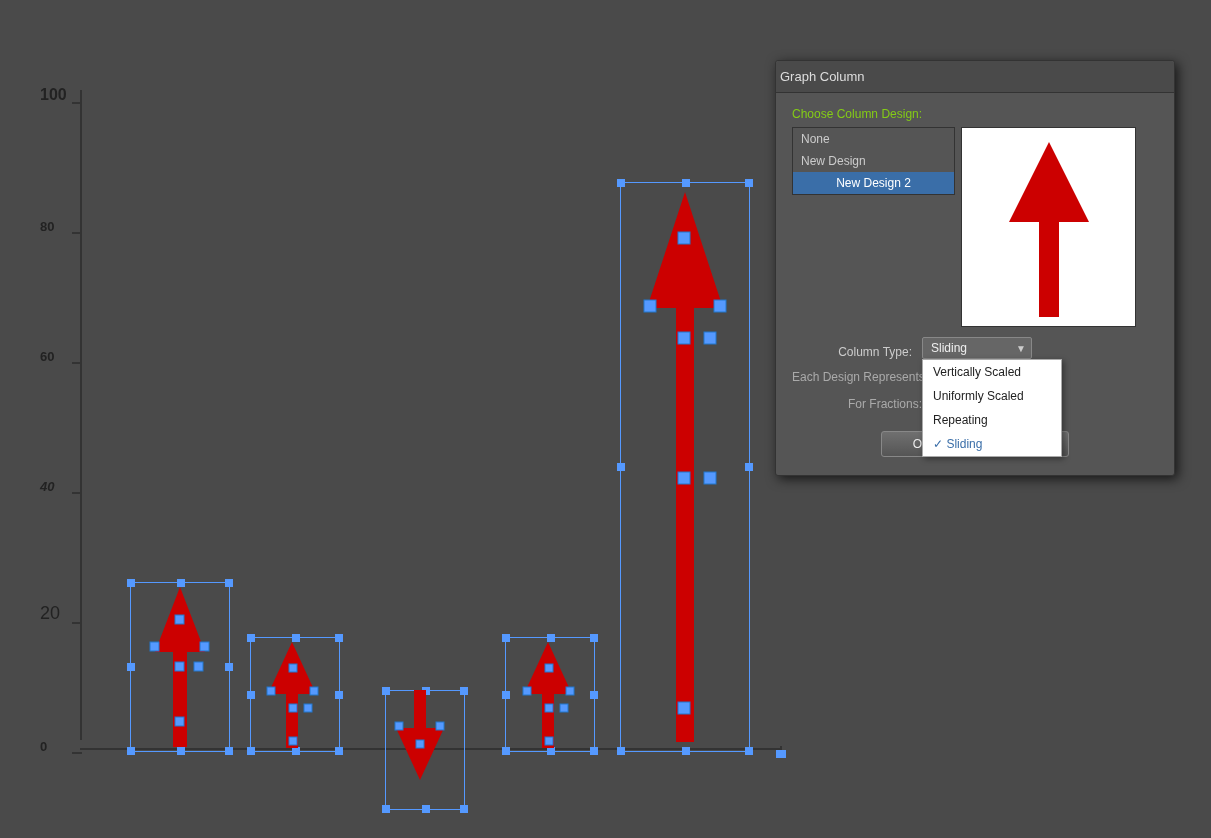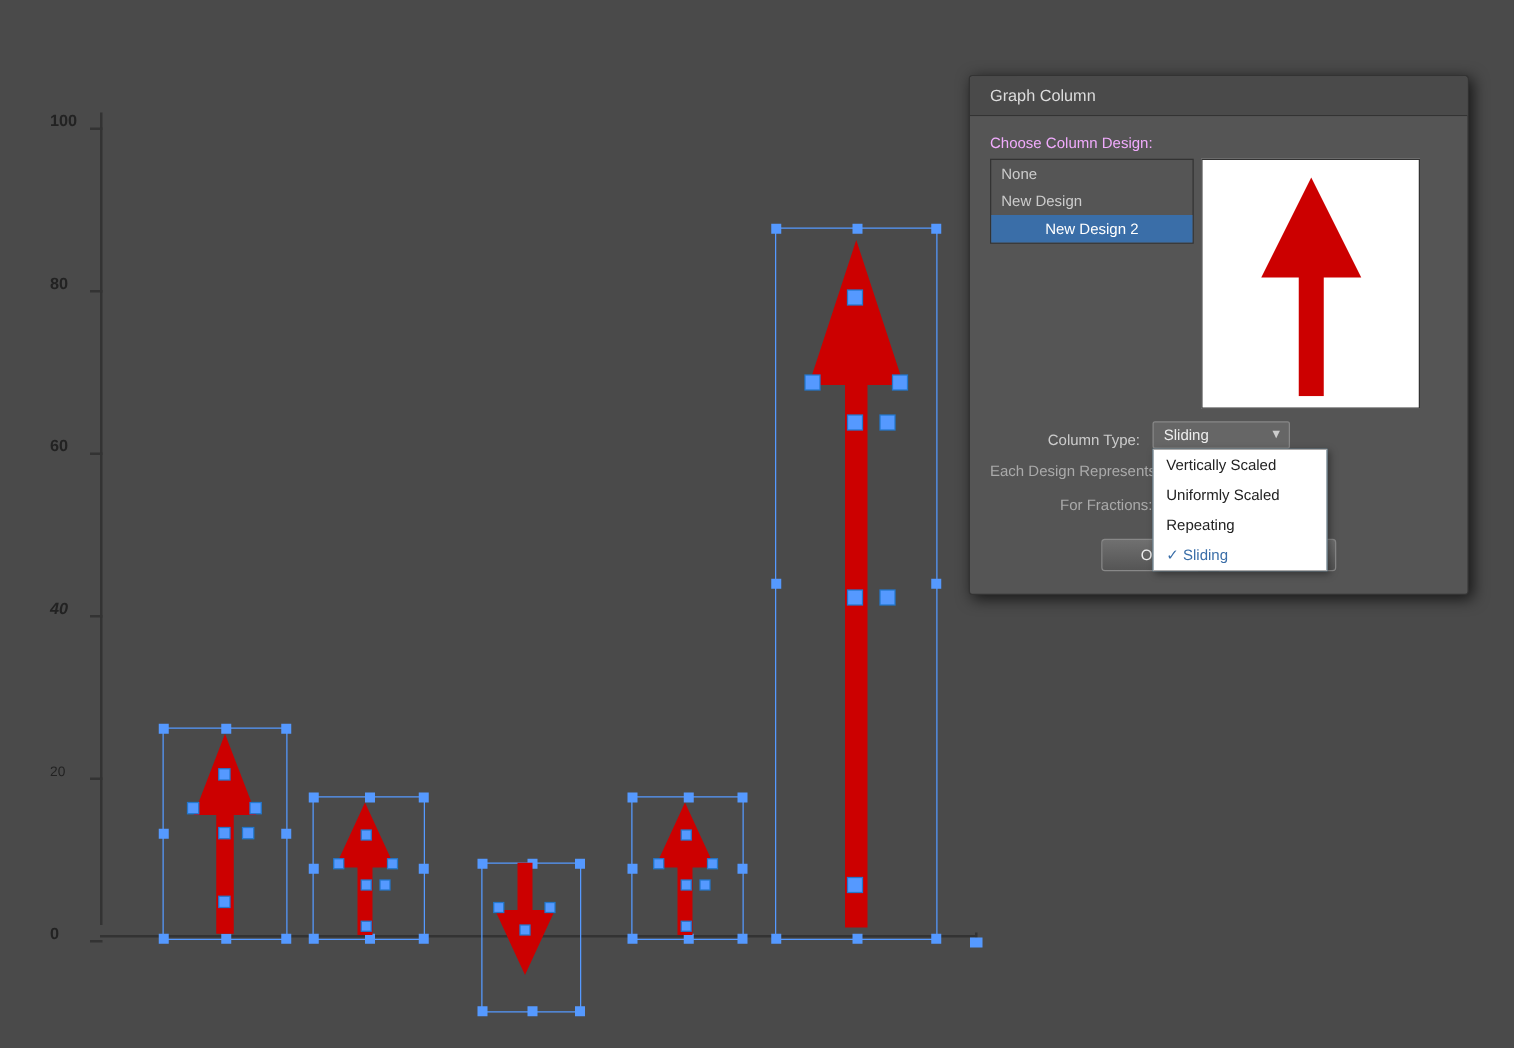--- a/index.html
+++ b/index.html
@@ -56,21 +56,21 @@
       left: 775px;
       width: 400px;
       background: #555555;
       border: 1px solid #333;
       border-radius: 3px;
       box-shadow: 3px 3px 12px rgba(0,0,0,0.7);
     }
 
     .dialog-title-bar {
       background: #4a4a4a;
-      padding: 8px 16px;
+      padding: 8px 4px;
       font-size: 13px;
       color: #ddd;
       border-bottom: 1px solid #333;
       border-radius: 3px 3px 0 0;
     }
 
     .dialog-body {
       padding: 14px 16px;
     }
 
@@ -220,33 +220,33 @@
 
   <div class="chart-container">
 
     <div class="y-axis" style="position:absolute;top:10px;left:40px;width:2px;height:650px;background:#333;"></div>
 
     <div class="x-axis" style="position:absolute;bottom:50px;left:40px;width:700px;height:2px;background:#333;"></div>
 
     <div style="position:absolute;bottom:46px;left:0;color:#222;font-size:13px;font-weight:bold;">0</div>
     <div style="position:absolute;bottom:46px;left:32px;width:10px;height:2px;background:#333;"></div>
 
-    <div style="position:absolute;bottom:176px;left:0;color:#222;font-size:11px;font-weight:normal;">20</div>
+    <div style="position:absolute;bottom:176px;left:0;color:#222;font-size:18px;font-weight:normal;">20</div>
     <div style="position:absolute;bottom:176px;left:32px;width:10px;height:2px;background:#333;"></div>
 
     <div style="position:absolute;bottom:306px;left:0;color:#222;font-size:13px;font-weight:bold;font-style:italic;">40</div>
     <div style="position:absolute;bottom:306px;left:32px;width:10px;height:2px;background:#333;"></div>
 
     <div style="position:absolute;bottom:436px;left:0;color:#222;font-size:13px;font-weight:bold;">60</div>
     <div style="position:absolute;bottom:436px;left:32px;width:10px;height:2px;background:#333;"></div>
 
     <div style="position:absolute;bottom:566px;left:0;color:#222;font-size:13px;font-weight:bold;">80</div>
     <div style="position:absolute;bottom:566px;left:32px;width:10px;height:2px;background:#333;"></div>
 
-    <div style="position:absolute;bottom:696px;left:0;color:#222;font-size:13px;font-weight:bold;">100</div>
+    <div style="position:absolute;bottom:696px;left:0;color:#222;font-size:16px;font-weight:bold;">100</div>
     <div style="position:absolute;bottom:696px;left:32px;width:10px;height:2px;background:#333;"></div>
 
     <div style="position:absolute;bottom:48px;left:90px;width:100px;height:170px;border:1px solid #5599ff;">
 
       <div style="position:absolute;top:-4px;left:-4px;width:8px;height:8px;background:#5599ff;"></div>
       <div style="position:absolute;top:-4px;left:46px;width:8px;height:8px;background:#5599ff;"></div>
       <div style="position:absolute;top:-4px;right:-4px;width:8px;height:8px;background:#5599ff;"></div>
       <div style="position:absolute;top:50%;margin-top:-4px;left:-4px;width:8px;height:8px;background:#5599ff;"></div>
       <div style="position:absolute;top:50%;margin-top:-4px;right:-4px;width:8px;height:8px;background:#5599ff;"></div>
       <div style="position:absolute;bottom:-4px;left:-4px;width:8px;height:8px;background:#5599ff;"></div>
@@ -354,21 +354,21 @@
     <div style="position:absolute;bottom:42px;left:736px;width:10px;height:8px;background:#5599ff;"></div>
 
   </div>
 
   <div id="dialog">
     <div class="dialog-title-bar">
       <span>Graph Column</span>
     </div>
     <div class="dialog-body">
 
-      <div style="color:#f0abfc;font-size:12px;margin-bottom:6px;">Choose Column Design:</div>
+      <div style="color:#84cc16;font-size:12px;margin-bottom:6px;">Choose Column Design:</div>
 
       <div class="dialog-row">
         <div class="design-list">
           <div class="design-list-item">None</div>
           <div class="design-list-item">New Design</div>
           <div class="design-list-item selected">New Design 2</div>
         </div>
 
         <div class="preview-box">
           <svg width="100" height="180">

